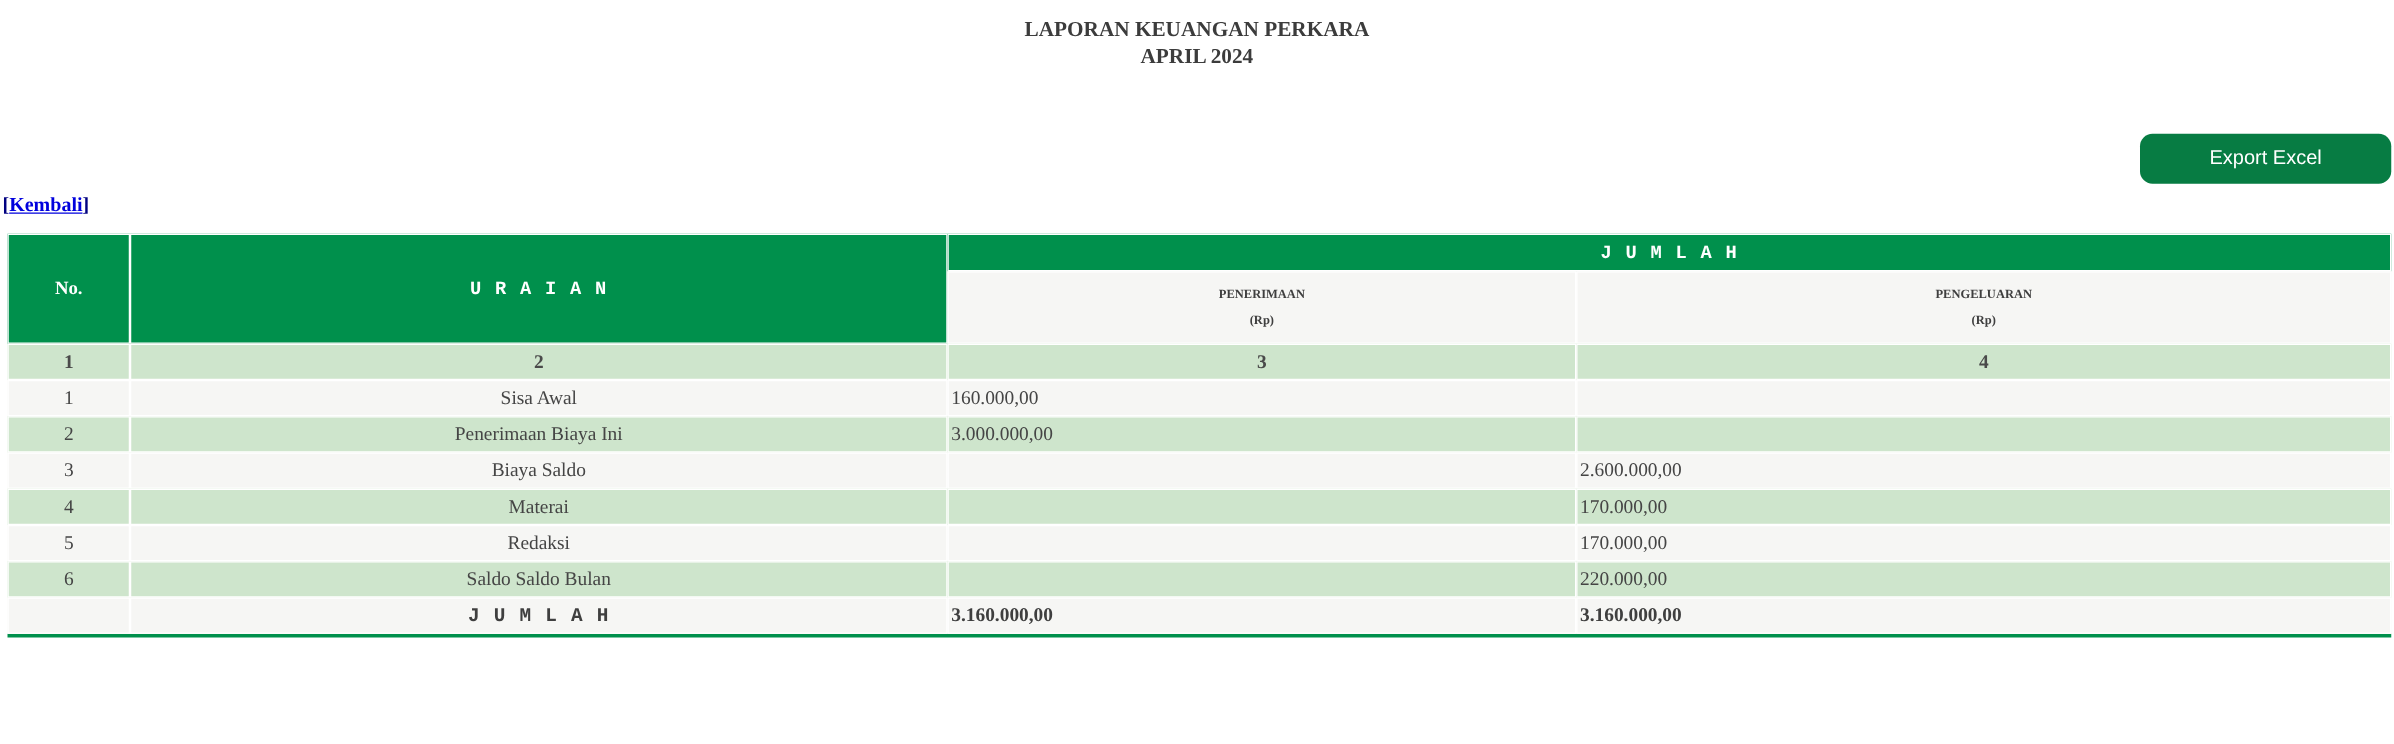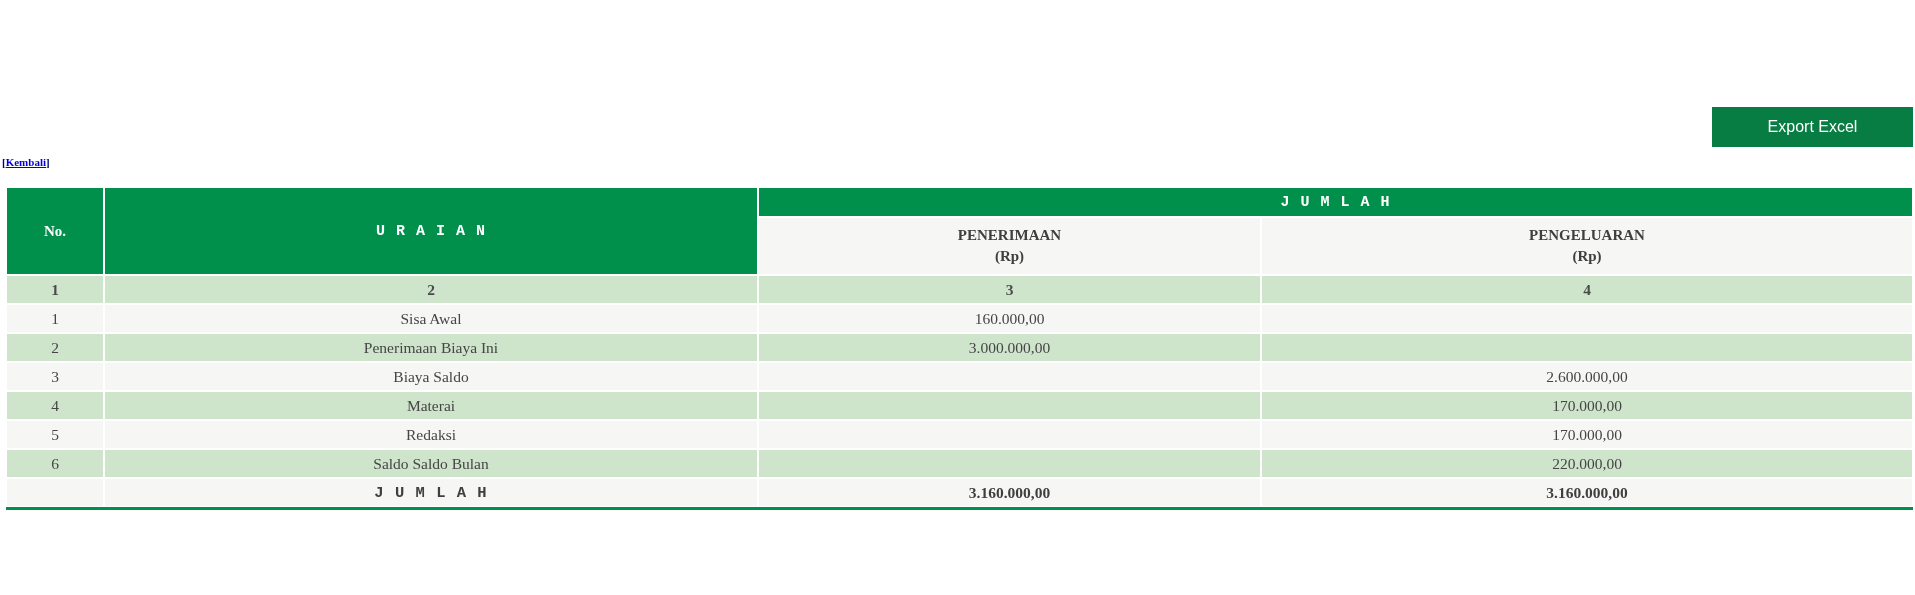--- a/index.html
+++ b/index.html
@@ -14,26 +14,26 @@
   .page-title {
     position: absolute; top: 13px; left: 0; width: 100%;
     text-align: center; font-weight: bold; font-size: 17px;
     line-height: 21px; color: #3c3c3c;
   }
   .export-btn {
     position: absolute; top: 107px; right: 2px;
     width: 201px; height: 40px;
     background: #077c43; color: #ffffff;
     font-family: "Liberation Sans", sans-serif;
-    font-size: 16px; border: none; border-radius: 0;
+    font-size: 16px; border: none; border-radius: 10px;
     cursor: pointer;
   }
   .back-link-wrap {
     position: absolute; top: 156px; left: 2px;
-    font-size: 11px; font-weight: bold; color: #000080;
+    font-size: 16px; font-weight: bold; color: #000080;
   }
   .back-link-wrap a { color: #0000dd; text-decoration: underline; cursor: pointer; }
   table.report {
     position: absolute; top: 187px; left: 6px;
     width: 1907px;
     border-collapse: separate; border-spacing: 0;
     table-layout: fixed;
     border-bottom: 3px solid #00904c;
     font-size: 15.5px; color: #454545;
   }
@@ -45,42 +45,44 @@
   }
   th.green {
     background: #00904c; color: #ffffff;
     font-size: 15px; font-weight: bold; text-align: center;
   }
   .ls { letter-spacing: 1px; font-family: Liberation Mono, monospace; }
   tr.hdr1 { height: 30px; }
   tr.hdr2 { height: 58px; }
   td.subhead, th.subhead {
     background: #f6f6f4; color: #3f3f3f;
-    font-weight: bold; font-size: 15px; text-align: center;
+    font-weight: bold; font-size: 10px; text-align: center;
     line-height: 21px;
   }
   tr.numrow td {
     background: #cee5cc; height: 29px;
     text-align: center; font-weight: bold; color: #4a4a4a;
   }
   tr.data { height: 29px; }
   tr.data.odd td { background: #f6f6f4; }
   tr.data.even td { background: #cee5cc; }
   tr.total { height: 29px; }
   tr.total td { background: #f6f6f4; font-weight: bold; color: #3f3f3f; }
   td.c-no { text-align: center; }
   td.c-ur { text-align: center; padding-left: 12px; }
-  td.val { text-align: center; padding-right: 10px; }
+  td.val { text-align: left; padding-right: 10px; }
   td.boldval { font-weight: normal; }
   td.total-label { text-align: center; }
 </style>
 </head>
 <body>
 
 <div class="page-title">
+  <div>LAPORAN KEUANGAN PERKARA</div>
+  <div>APRIL 2024</div>
 </div>
 
 <button class="export-btn">Export Excel</button>
 
 <div class="back-link-wrap"><span>[</span><a href="#">Kembali</a><span>]</span></div>
 
 <table class="report">
   <colgroup>
     <col style="width:98px">
     <col style="width:654px">

